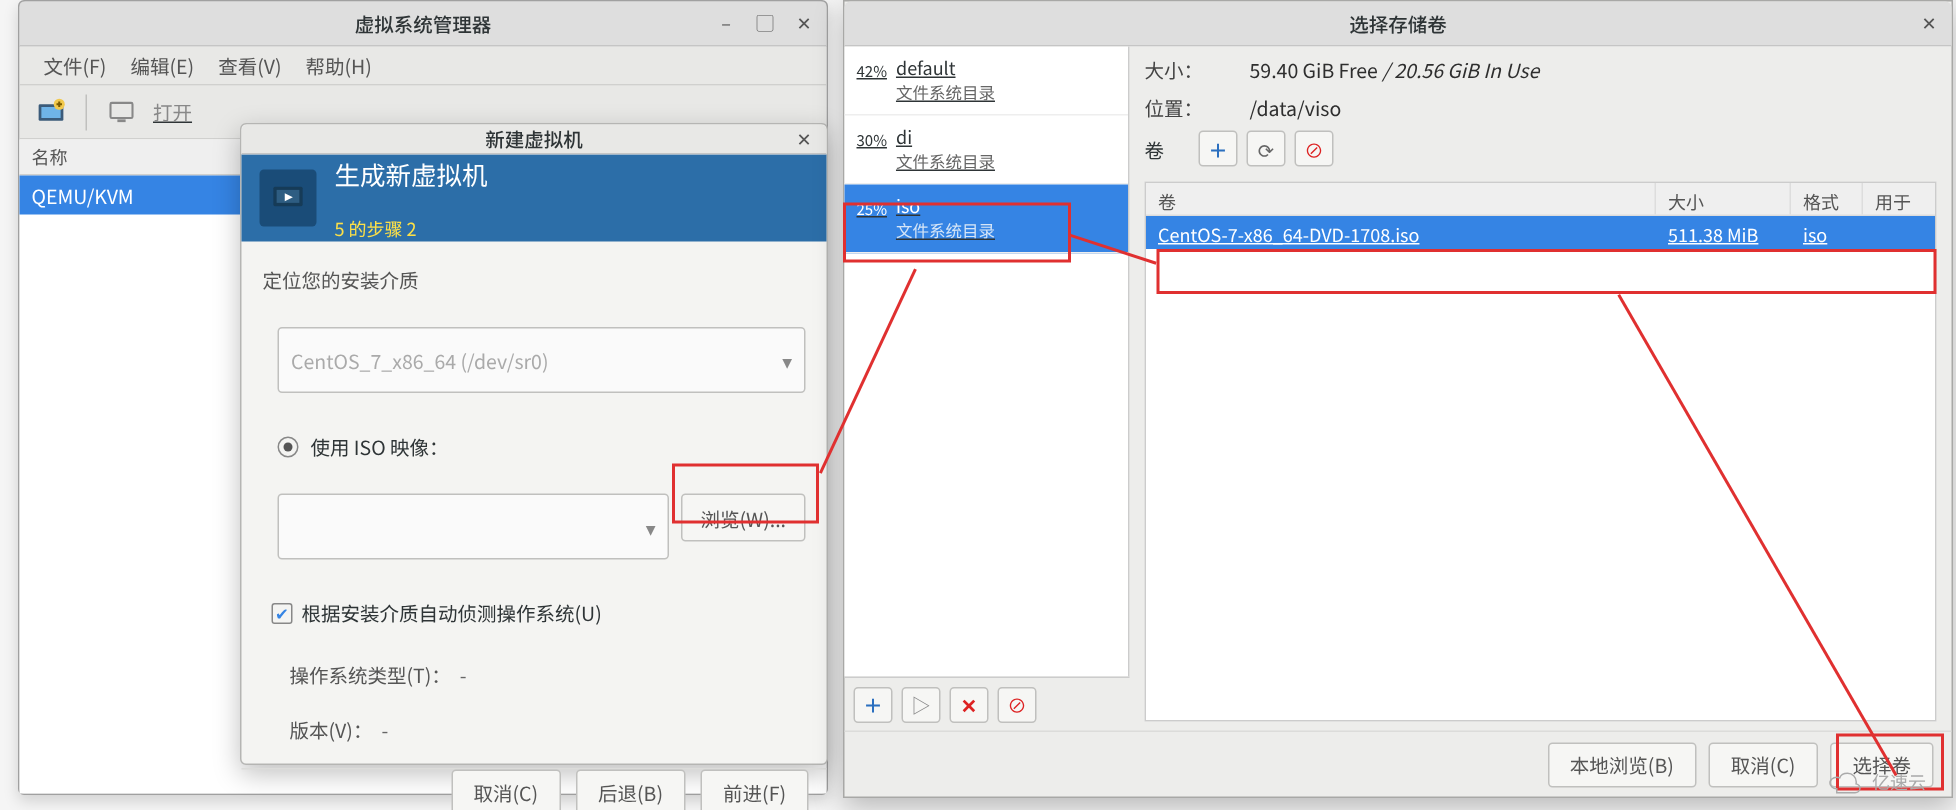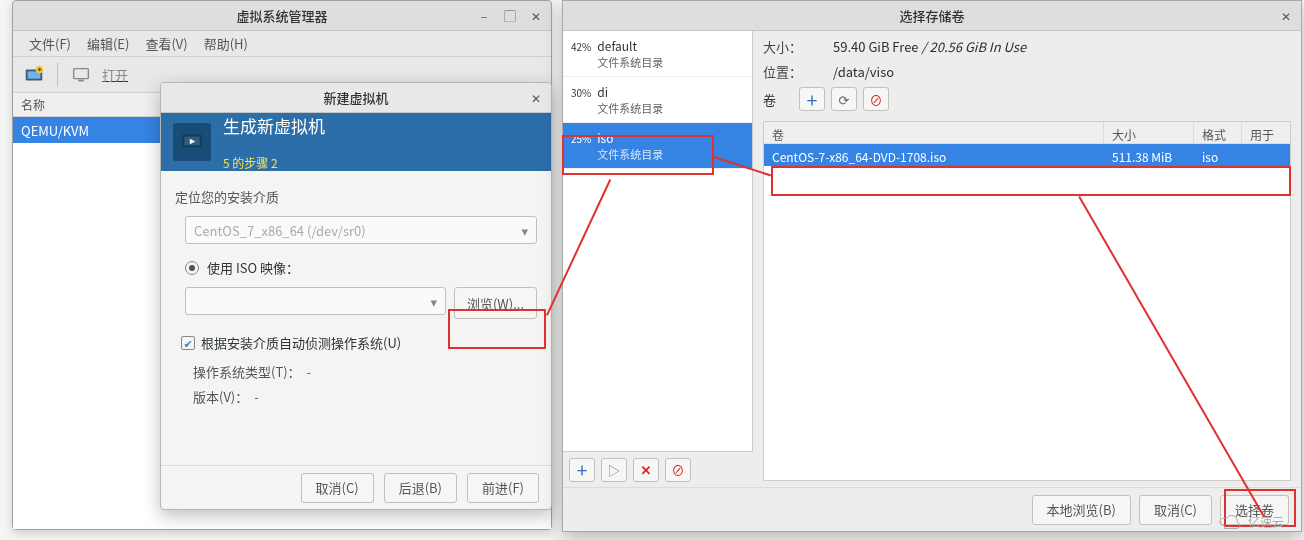--- a/index.html
+++ b/index.html
@@ -22,27 +22,27 @@
     .col-hdr { height: 24px; display: flex; align-items: center; padding: 0 8px; background: #efefef; border-bottom: 1px solid #d0d0ce; font-size: 12px; color: #555; }
     .vm-row { height: 26px; display: flex; align-items: center; padding: 0 8px; background: #3584e4; color: #fff; font-size: 13px; }
 
     
     .dlg { position: absolute; background: #f4f4f2; border: 1px solid #b5b5b3; border-radius: 4px; display: flex; flex-direction: column; box-shadow: 0 6px 18px rgba(0,0,0,.25); }
     .dlg .titlebar { background: #e8e8e6; }
     .banner { background: #2c6ea8; color: #fff; display: flex; align-items: center; height: 58px; padding: 0 12px; gap: 12px; }
     .banner-icon { width: 38px; height: 38px; background: #1a4c78; border-radius: 3px; display: flex; align-items: center; justify-content: center; }
     .banner-title { font-size: 17px; }
     .banner-sub { font-size: 12px; color: #fde047; margin-top: 16px; }
-    .dlg-body { flex: 1; padding: 16px 14px 10px 14px; display: flex; flex-direction: column; }
+    .dlg-body { flex: 1; padding: 16px 14px 10px 14px; display: flex; flex-direction: column; gap: 12px; }
     .section-label { color: #555; margin-bottom: 10px; }
     .option-row { display: flex; align-items: center; gap: 8px; margin-left: 10px; margin-bottom: 10px; }
     .radio { width: 14px; height: 14px; border: 1px solid #888; border-radius: 50%; display: inline-flex; align-items: center; justify-content: center; }
     .radio.checked::after { content: ""; width: 6px; height: 6px; background: #555; border-radius: 50%; }
     .disabled { color: #aaa; }
-    .combo { height: 28px; border: 1px solid #c0c0be; background: #fafafa; display: flex; align-items: center; padding: 0 8px; border-radius: 3px; justify-content: space-between; }
+    .combo { height: 44px; border: 1px solid #c0c0be; background: #fafafa; display: flex; align-items: center; padding: 0 8px; border-radius: 3px; justify-content: space-between; }
     .combo .arrow { color: #888; }
     .browse-row { display: flex; gap: 8px; margin-left: 10px; margin-bottom: 14px; }
     .iso-combo { flex: 1; }
     .browse-btn { height: 32px; padding: 0 12px; border: 1px solid #c0c0be; border-radius: 3px; background: #f6f6f4; display: flex; align-items: center; color: #555; cursor: pointer; }
     .check-row { display: flex; align-items: center; gap: 6px; margin-left: 6px; margin-bottom: 10px; }
     .check { width: 14px; height: 14px; border: 1px solid #888; border-radius: 2px; display: inline-flex; align-items: center; justify-content: center; color: #3584e4; font-size: 11px; }
     .kv-row { display: flex; gap: 6px; margin-left: 18px; font-size: 13px; color: #555; margin-bottom: 6px; }
     .kv-row .v { color: #666; }
     .dlg-footer { height: 44px; display: flex; align-items: center; justify-content: flex-end; gap: 10px; padding: 0 12px; border-top: 1px solid #dcdcda; }
     .btn { height: 30px; padding: 0 14px; border: 1px solid #c0c0be; border-radius: 3px; background: #f6f6f4; display: flex; align-items: center; color: #555; cursor: pointer; }
@@ -67,21 +67,21 @@
     .vol-tbar .lbl { width: 30px; }
     .mini-btn { width: 26px; height: 24px; border: 1px solid #c0c0be; border-radius: 3px; background: #f6f6f4; display: flex; align-items: center; justify-content: center; font-size: 13px; cursor: pointer; }
     .vol-table { flex: 1; border: 1px solid #ccc; background: #fff; display: flex; flex-direction: column; margin-top: 4px; }
     .vol-hdr { display: flex; background: #efefef; border-bottom: 1px solid #ddd; font-size: 12px; color: #555; height: 22px; }
     .vol-hdr > div { padding: 4px 8px; border-right: 1px solid #ddd; }
     .vc-name { flex: 1; }
     .vc-size { width: 90px; }
     .vc-fmt { width: 48px; }
     .vc-use { width: 48px; border-right: none !important; }
     .vol-row { display: flex; background: #3584e4; color: #fff; font-size: 12px; height: 22px; }
-    .vol-row > div { padding: 4px 8px; }
+    .vol-row > div { padding: 4px 8px; text-decoration: underline; }
     .sv-left-bottom { height: 36px; display: flex; align-items: center; gap: 6px; padding: 0 6px; border-top: 1px solid #ccc; }
     .sv-footer { height: 44px; display: flex; align-items: center; justify-content: flex-end; gap: 8px; padding: 0 12px; border-top: 1px solid #dcdcda; }
     
     .anno { position: absolute; border: 2px solid #e03030; pointer-events: none; }
     .anno-line { position: absolute; border-top: 2px solid #e03030; transform-origin: 0 0; pointer-events: none; }
     .watermark { position: absolute; right: 20px; bottom: 10px; color: #aaa; font-size: 12px; display: flex; align-items: center; gap: 4px; }
     .watermark svg { width: 26px; height: 16px; }
   </style>
 </head>
 <body>
@@ -194,21 +194,21 @@
 
 <div class="sv" style="left:562px; top:0; width:740px; height:532px;">
   <div class="titlebar">
     <span class="title">选择存储卷</span>
     <div class="win-controls">
       <div class="win-btn">✕</div>
     </div>
   </div>
   <div class="sv-body">
     <div style="display:flex;flex-direction:column;width:190px;">
-      <div class="sv-left" style="flex:1;">
+      <div class="sv-left" style="flex:1;text-decoration:underline;">
         <div class="pool-item">
           <span class="pool-pct">42%</span>
           <div class="pool-main">
             <span class="pool-name">default</span>
             <span class="pool-sub">文件系统目录</span>
           </div>
         </div>
         <div class="pool-item">
           <span class="pool-pct">30%</span>
           <div class="pool-main">

